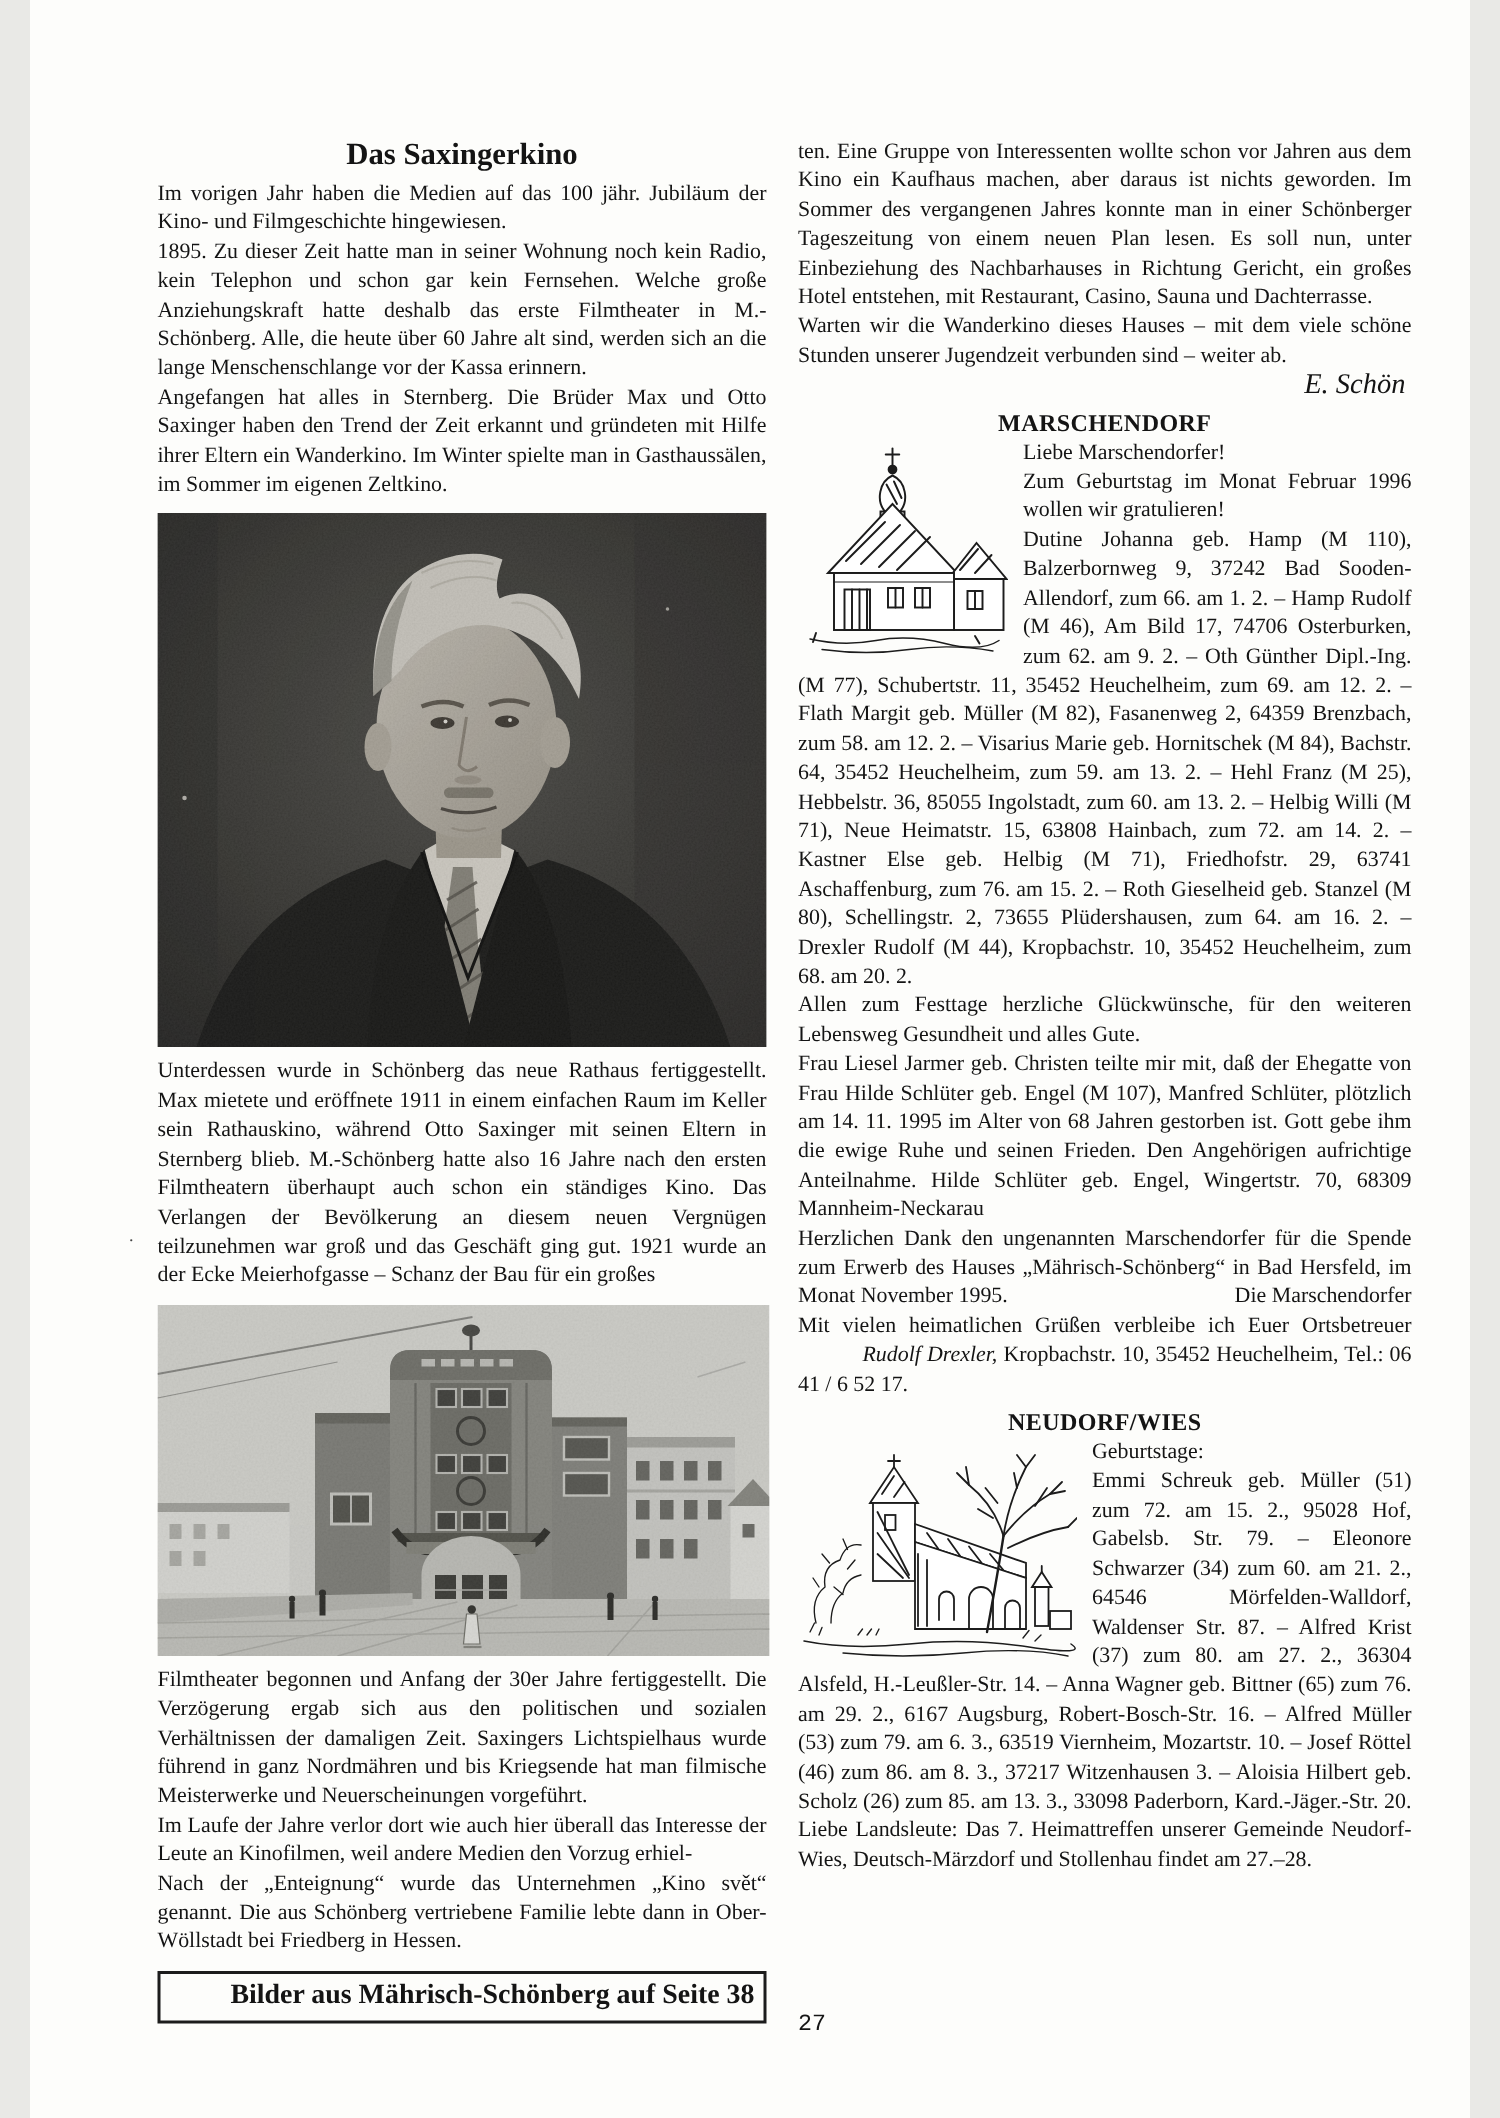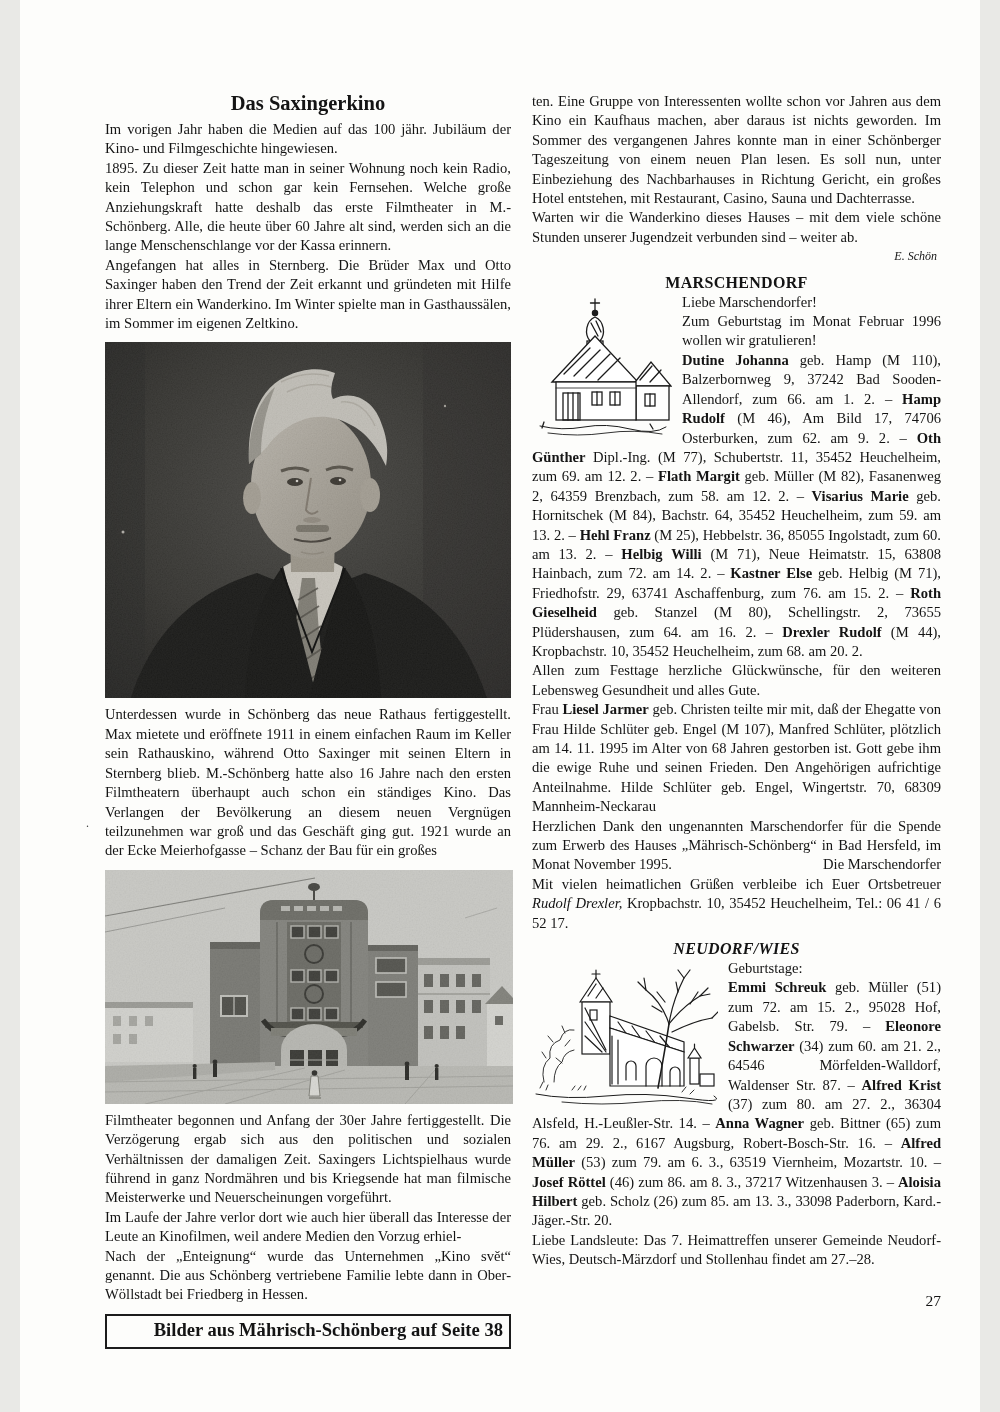--- a/index.html
+++ b/index.html
@@ -5,31 +5,31 @@
   html,body{margin:0;padding:0;background:#e9e9e6;}
   .page{position:relative;width:960px;height:1412px;background:#fdfdfb;margin:0 auto;
         font-family:"Liberation Serif", serif;color:#141414;overflow:hidden;}
   .col{position:absolute;top:92px;}
   .col-left{left:85px;width:406px;}
   .col-right{left:512px;width:409px;}
   h1.title{font-size:20.5px;font-weight:bold;text-align:center;margin:0 0 5px 0;}
   h2.section{font-size:16px;font-weight:bold;text-align:center;margin:7px 0 1px 0;letter-spacing:.3px;}
   p.body, div.body{font-size:14.6px;line-height:19.4px;text-align:justify;margin:0;}
   .line{text-align:left;}
-  .b{font-weight:bold;}
-  .i{font-style:italic;}
+  .b{font-weight:normal;}
+  .i{font-style:italic;margin-left:43px;}
   .fr{float:right;}
   .mt{margin-top:19px;}
-  .signature{font-size:12px;line-height:19.4px;font-style:italic;text-align:right;padding-right:4px;}
+  .signature{font-size:19px;line-height:19.4px;font-style:italic;text-align:right;padding-right:4px;}
   figure{margin:0;}
   .photo{display:block;margin:9px 0 7px 0;}
   .float-illu{float:left;margin:3px 10px 2px 0;}
   .notice-box{border:2px solid #1c1c1c;margin-top:9px;padding:3px 6px 6px 6px;
       font-size:18.6px;font-weight:bold;text-align:right;white-space:nowrap;}
-  .page-number{position:absolute;top:1292px;left:512px;width:409px;text-align:right;font-size:15.5px;}
+  .page-number{position:absolute;top:1340px;left:512px;width:409px;font-size:15.5px;font-family:Liberation Mono, monospace;}
   .stray-dot{position:absolute;left:66px;top:816px;font-size:12px;color:#444;}
   svg{display:block;}
 </style>
 </head>
 <body>
 
 <div class="page">
 
   <div class="col col-left">
     <h1 class="title">Das Saxingerkino</h1>
@@ -322,21 +322,21 @@
       <div class="body line">Zum Geburtstag im Monat Februar 1996 wollen wir gratulieren!</div>
       <p class="body"><span class="b">Dutine Johanna</span><span> geb. Hamp (M 110), Balzerbornweg 9, 37242 Bad Sooden-Allendorf, zum 66. am 1. 2. – </span><span class="b">Hamp Rudolf</span><span> (M 46), Am Bild 17, 74706 Osterburken, zum 62. am 9. 2. – </span><span class="b">Oth Günther</span><span> Dipl.-Ing. (M 77), Schubertstr. 11, 35452 Heuchelheim, zum 69. am 12. 2. – </span><span class="b">Flath Margit</span><span> geb. Müller (M 82), Fasanenweg 2, 64359 Brenzbach, zum 58. am 12. 2. – </span><span class="b">Visarius Marie</span><span> geb. Hornitschek (M 84), Bachstr. 64, 35452 Heuchelheim, zum 59. am 13. 2. – </span><span class="b">Hehl Franz</span><span> (M 25), Hebbelstr. 36, 85055 Ingolstadt, zum 60. am 13. 2. – </span><span class="b">Helbig Willi</span><span> (M 71), Neue Heimatstr. 15, 63808 Hainbach, zum 72. am 14. 2. – </span><span class="b">Kastner Else</span><span> geb. Helbig (M 71), Friedhofstr. 29, 63741 Aschaffenburg, zum 76. am 15. 2. – </span><span class="b">Roth Gieselheid</span><span> geb. Stanzel (M 80), Schellingstr. 2, 73655 Plüdershausen, zum 64. am 16. 2. – </span><span class="b">Drexler Rudolf</span><span> (M 44), Kropbachstr. 10, 35452 Heuchelheim, zum 68. am 20. 2.</span></p>
       <p class="body">Allen zum Festtage herzliche Glückwünsche, für den weiteren Lebensweg Gesundheit und alles Gute.</p>
     </div>
 
     <p class="body mt"><span>Frau </span><span class="b">Liesel Jarmer</span><span> geb. Christen teilte mir mit, daß der Ehegatte von Frau Hilde Schlüter geb. Engel (M 107), Manfred Schlüter, plötzlich am 14. 11. 1995 im Alter von 68 Jahren gestorben ist. Gott gebe ihm die ewige Ruhe und seinen Frieden. Den Angehörigen aufrichtige Anteilnahme. Hilde Schlüter geb. Engel, Wingertstr. 70, 68309 Mannheim-Neckarau</span></p>
 
     <p class="body mt"><span>Herzlichen Dank den ungenannten Marschendorfer für die Spende zum Erwerb des Hauses „Mährisch-Schönberg“ in Bad Hersfeld, im Monat November 1995. </span><span class="fr">Die Marschendorfer</span></p>
     <p class="body"><span>Mit vielen heimatlichen Grüßen verbleibe ich Euer Ortsbetreuer </span><span class="i">Rudolf Drexler,</span><span> Kropbachstr. 10, 35452 Heuchelheim, Tel.: 06 41 / 6 52 17.</span></p>
 
-    <h2 class="section" style="font-style:italic;">NEUDORF/WIES</h2>
+    <h2 class="section" style="">NEUDORF/WIES</h2>
 
     <div>
       <span class="float-illu">
         <svg width="186" height="150" viewBox="0 0 186 150">
           <g stroke="#1c1c1c" fill="none" stroke-width="1.2" stroke-linecap="round">
 
             <line x1="64" y1="8" x2="64" y2="17"></line>
               <line x1="60" y1="12" x2="68" y2="12"></line>
             <polygon points="48,40 64,16 80,40" fill="#fff"></polygon>
             <line x1="56" y1="34" x2="64" y2="22"></line>

